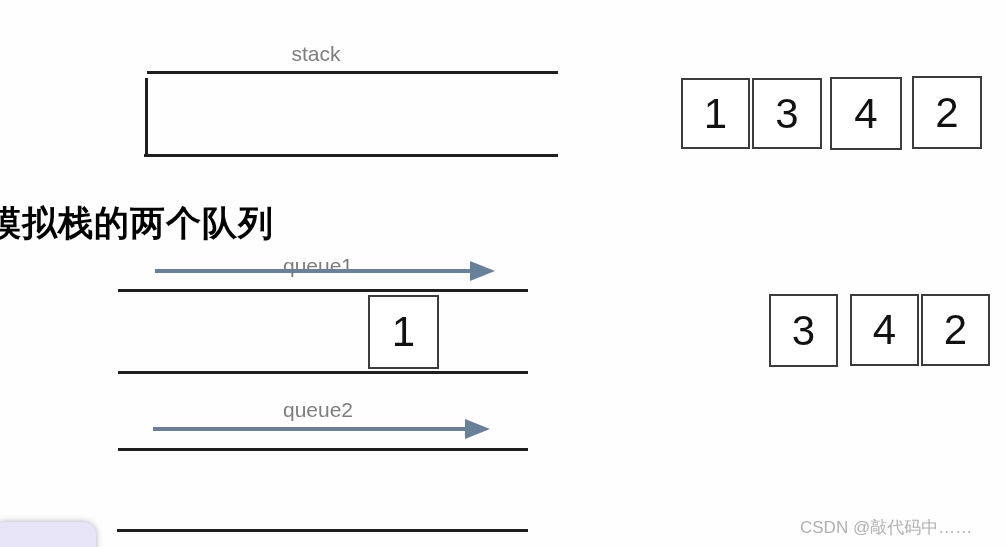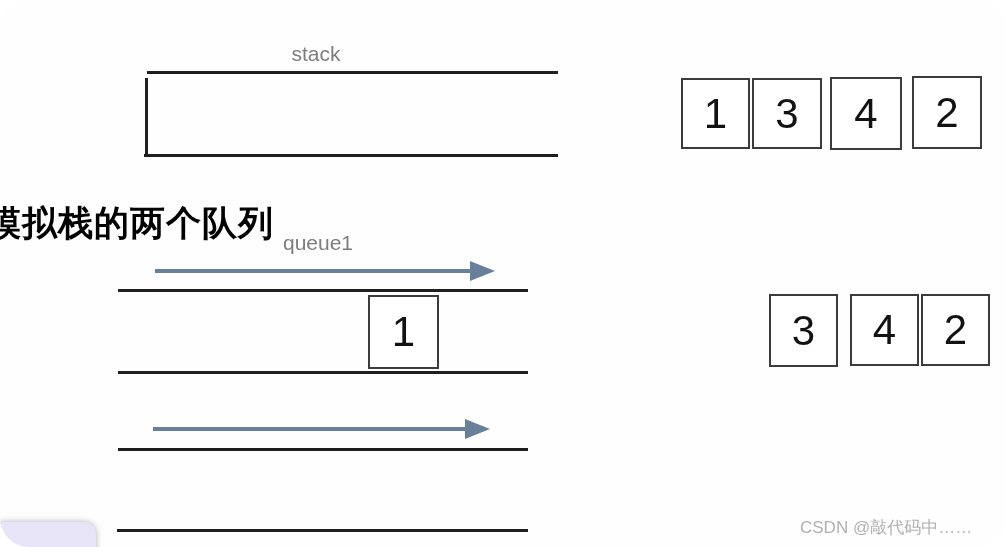--- a/index.html
+++ b/index.html
@@ -12,21 +12,20 @@
     --watermark-gray:#b0b0b0;
     --background:#fefefe;
   }
   html,body{margin:0;padding:0;}
   body{font-family:"Liberation Sans", sans-serif;}
   .canvas{
     position:relative;
     width:1006px;height:547px;
     background:var(--background);
     overflow:hidden;
-    border-radius:29px;
   }
   .hline{position:absolute;height:3px;background:var(--line);}
   .vline{position:absolute;width:3px;background:var(--line);}
   .glabel{
     position:absolute;
     color:var(--label-gray);
     font-size:21px;
     text-align:center;
     line-height:1.1;
     white-space:nowrap;
@@ -81,31 +80,32 @@
   <div class="vline" style="left:145px;top:78px;height:76px;"></div>
   <div class="hline" style="left:144px;top:154px;width:414px;"></div>
 
   <div class="cell" style="left:681px;top:78px;width:65px;height:67px;">1</div>
   <div class="cell" style="left:752px;top:78px;width:66px;height:67px;">3</div>
   <div class="cell" style="left:830px;top:77px;width:68px;height:69px;">4</div>
   <div class="cell" style="left:912px;top:76px;width:66px;height:69px;">2</div>
 
   <div class="title">模拟栈的两个队列</div>
 
-  <div class="glabel" style="left:238px;top:231px;width:160px;">queue1</div>
+  <div class="glabel" style="left:238px;top:254px;width:160px;">queue1</div>
   <div class="arrow-shaft" style="left:155px;top:269px;width:318px;"></div>
   <div class="arrow-head" style="left:470px;top:261px;"></div>
   <div class="hline" style="left:118px;top:289px;width:410px;"></div>
   <div class="cell" style="left:368px;top:295px;width:67px;height:70px;">1</div>
   <div class="hline" style="left:118px;top:371px;width:410px;"></div>
 
   <div class="cell" style="left:769px;top:294px;width:65px;height:69px;">3</div>
   <div class="cell" style="left:850px;top:294px;width:65px;height:68px;">4</div>
   <div class="cell" style="left:921px;top:294px;width:65px;height:68px;">2</div>
 
+  <div class="glabel" style="left:238px;top:398px;width:160px;">queue2</div>
   <div class="arrow-shaft" style="left:153px;top:427px;width:315px;"></div>
   <div class="arrow-head" style="left:465px;top:419px;"></div>
   <div class="hline" style="left:118px;top:448px;width:410px;"></div>
   <div class="hline" style="left:117px;top:529px;width:411px;"></div>
 
   <div class="popup-corner"></div>
 
   <div class="watermark">CSDN @敲代码中……</div>
 
 </div>

